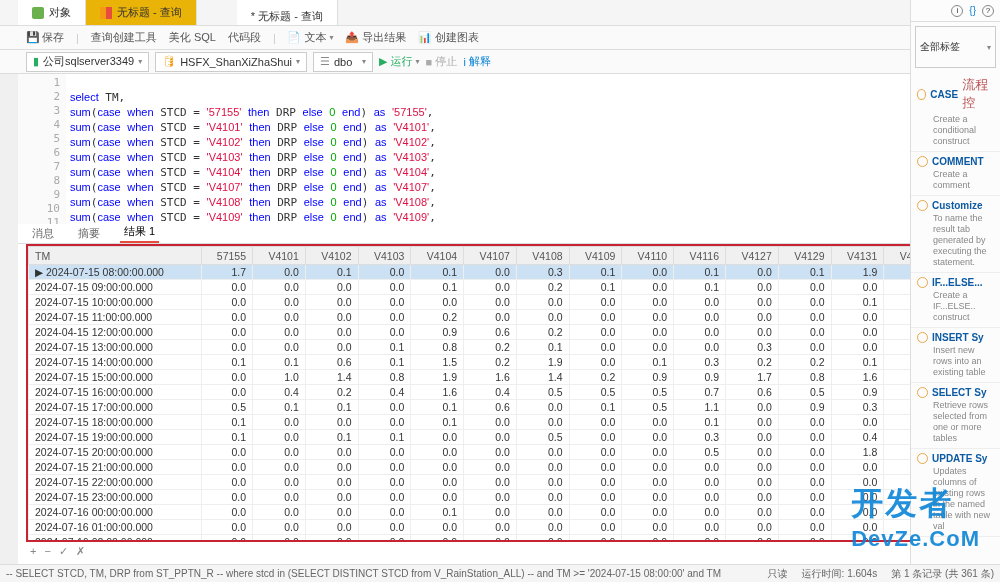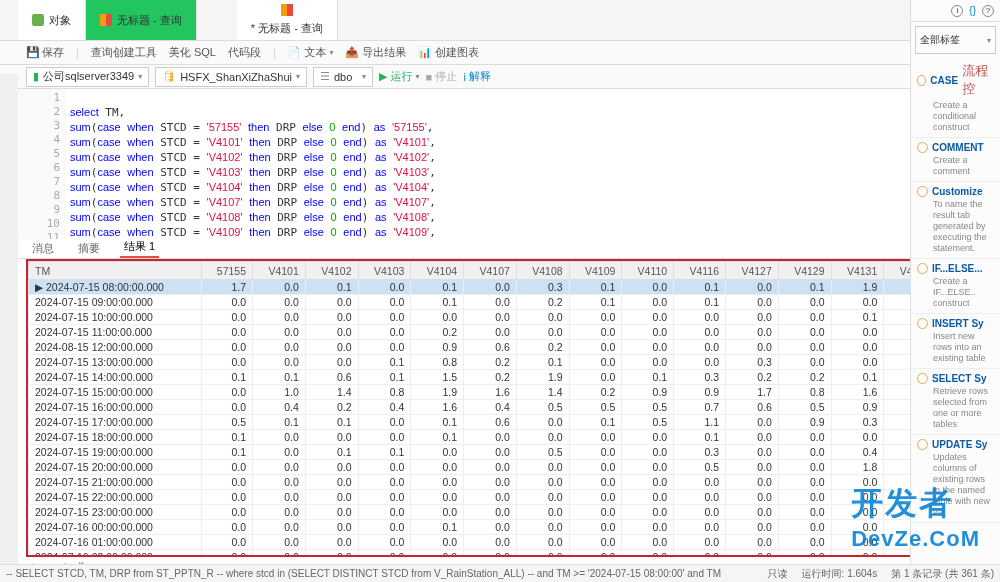--- a/index.html
+++ b/index.html
@@ -1,20 +1,20 @@
 <!DOCTYPE html>
 <html><head>
   <meta charset="utf-8">
   <style>
     * { margin: 0; padding: 0; box-sizing: border-box; font-family: "Microsoft YaHei", Arial, sans-serif; }
     body { width: 1000px; height: 582px; overflow: hidden; background: #fff; font-size: 11px; color: #333; position: relative; }
     
-    .tabs-bar { height: 41px; display: flex; background: #f5f5f5; border-bottom: 1px solid #ddd; align-items: center; }
+    .tabs-bar { height: 26px; display: flex; background: #f5f5f5; border-bottom: 1px solid #ddd; align-items: center; }
     .tab { padding: 4px 14px; display: flex; align-items: center; gap: 5px; border-right: 1px solid #ddd; background: #fff; height: 100%; }
-    .tab.active { background: #22c55e; }
+    .tab.active { background: #eab308; }
     .tab-icon { width: 12px; height: 12px; display: inline-block; }
     .db-icon { background: linear-gradient(#6ab04c, #6ab04c); border-radius: 2px; }
     .query-icon { background: linear-gradient(90deg,#f39c12 50%,#e74c3c 50%); }
     
     .toolbar { height: 24px; display: flex; align-items: center; gap: 12px; padding: 0 8px; border-bottom: 1px solid #ddd; background: #fafafa; }
     .tool-item { display: flex; align-items: center; gap: 3px; color: #555; cursor: pointer; }
     .tool-icon { width: 13px; height: 13px; display: inline-block; }
     .save-icon::before { content: "💾"; font-size: 11px; }
     .sep { color: #ccc; }
     
@@ -46,21 +46,21 @@
     
     .bottom-tools { height: 18px; display: flex; align-items: center; gap: 8px; padding: 0 30px; color: #888; }
     
     .status-bar { height: 18px; background: #f5f5f5; border-top: 1px solid #ddd; display: flex; align-items: center; font-size: 10px; color: #666; padding: 0 6px; position: absolute; bottom: 0; left: 0; right: 0; }
     .status-left { flex: 1; white-space: nowrap; overflow: hidden; }
     .status-right { display: flex; gap: 14px; }
     
     .right-panel { position: absolute; right: 0; top: 0; width: 90px; height: calc(100% - 18px); background: #fcfcfc; border-left: 1px solid #ddd; font-size: 10px; }
     .right-top { height: 22px; display: flex; justify-content: flex-end; align-items: center; gap: 6px; padding: 0 6px; border-bottom: 1px solid #ddd; }
     .info-circle { width: 12px; height: 12px; border: 1px solid #888; border-radius: 50%; display: inline-flex; align-items: center; justify-content: center; font-size: 8px; }
-    .bookmark-sel { border: 1px solid #ccc; padding: 6px 4px; margin: 4px; display: flex; justify-content: space-between; align-items: center; }
+    .bookmark-sel { border: 1px solid #ccc; padding: 13px 4px; margin: 4px; display: flex; justify-content: space-between; align-items: center; }
     .snippet { padding: 4px 6px; border-bottom: 1px solid #eee; }
     .snippet-hdr { display: flex; align-items: center; gap: 4px; }
     .snippet-title { color: #0b5aa3; font-weight: bold; font-size: 10px; }
     .snippet-desc { color: #888; font-size: 9px; line-height: 11px; margin-top: 2px; margin-left: 16px; }
     .snippet-icon { width: 11px; height: 11px; border: 1.5px solid #e8a847; border-radius: 50%; }
     .cn-tag { color: #b55; font-size: 13px; }
     
     .left-gutter { position: absolute; left: 0; top: 74px; width: 18px; bottom: 18px; background: #f0f0f0; }
     
     .watermark { position: absolute; right: 20px; bottom: 30px; font-size: 32px; font-weight: bold; color: #0b84d6; opacity: 0.9; letter-spacing: 2px; pointer-events: none; font-family: Arial; }
@@ -236,21 +236,21 @@
           <td class="num">0.0</td>
           <td class="num">0.0</td>
           <td class="num">0.0</td>
           <td class="num">0.0</td>
           <td class="num">0.0</td>
           <td class="num"></td>
         </tr>
       </tbody>
       <tbody>
         <tr class="">
-          <td class="tm">2024-08-15 12:00:00.000</td>
+          <td class="tm">2024-04-15 12:00:00.000</td>
           <td class="num">0.0</td>
           <td class="num">0.0</td>
           <td class="num">0.0</td>
           <td class="num">0.0</td>
           <td class="num">0.9</td>
           <td class="num">0.6</td>
           <td class="num">0.2</td>
           <td class="num">0.0</td>
           <td class="num">0.0</td>
           <td class="num">0.0</td>

